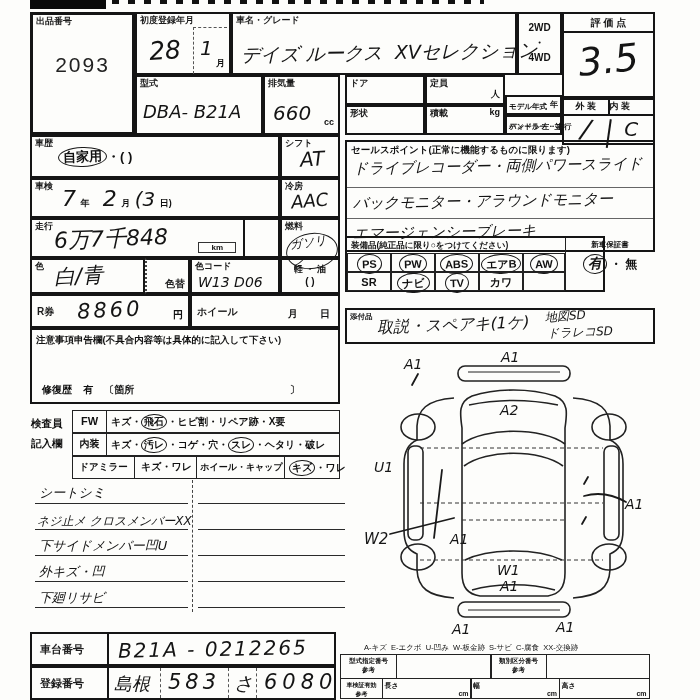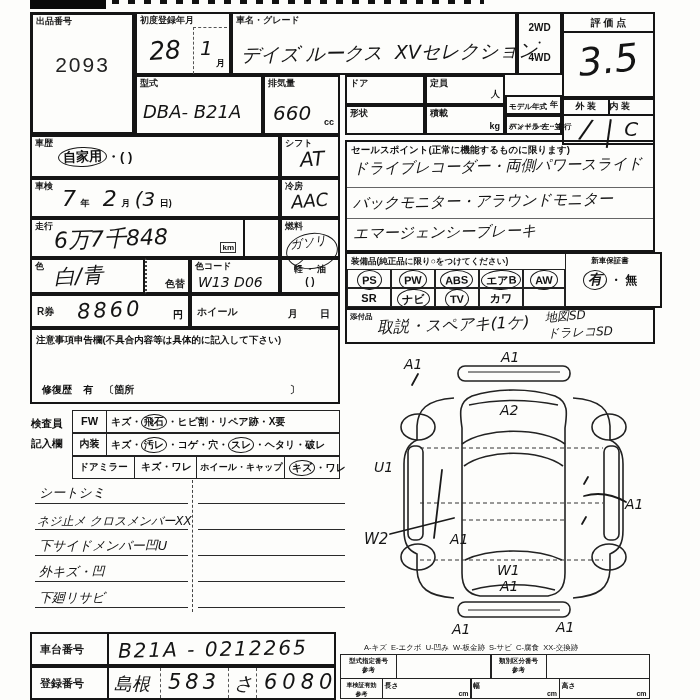--- a/index.html
+++ b/index.html
@@ -84,21 +84,21 @@
   </div>
   <div class="cell" style="left:425px;top:75px;width:80px;height:30px;">
     <span class="lbl lbl-abs">定員</span>
     <span class="unit" style="position:absolute;right:3px;bottom:2px;">人</span>
   </div>
   <div class="cell" style="left:345px;top:105px;width:80px;height:30px;">
     <span class="lbl lbl-abs">形状</span>
   </div>
   <div class="cell" style="left:425px;top:105px;width:80px;height:30px;">
     <span class="lbl lbl-abs">積載</span>
-    <span class="unit" style="position:absolute;right:3px;bottom:2px;padding-left:20px;">kg</span>
+    <span class="unit" style="position:absolute;right:3px;bottom:16px;padding-left:20px;">kg</span>
   </div>
   <div class="cell" style="left:505px;top:75px;width:57px;height:20px;margin-top:40px;">
     <span style="font-size:7.5px;font-weight:bold;position:absolute;left:2px;top:5px;white-space:nowrap;">ディーラー・並 行</span>
   </div>
   <div class="cell" style="left:505px;top:95px;width:57px;height:20px;">
     <span style="font-size:7.5px;font-weight:bold;position:absolute;left:2px;top:5px;">モデル年式</span>
     <span class="unit" style="position:absolute;right:2px;bottom:3px;font-size:8px;">年</span>
   </div>
   <div class="cell" style="left:505px;top:115px;width:57px;height:20px;">
     <span style="font-size:7.5px;font-weight:bold;position:absolute;left:2px;top:5px;white-space:nowrap;">ハンドル 左・右</span>
@@ -127,21 +127,21 @@
     </span>
   </div>
   <div class="cell" style="left:280px;top:178px;width:60px;height:40px;">
     <span class="lbl lbl-abs">冷房</span>
     <span class="hw" style="position:absolute;left:9px;top:10px;font-size:18px;transform:rotate(-5deg);">AAC</span>
   </div>
 
   <div class="cell" style="left:30px;top:218px;width:250px;height:40px;">
     <span class="lbl lbl-abs">走行</span>
     <span class="hw" style="position:absolute;left:22px;top:4px;font-size:22px;white-space:nowrap;transform:rotate(-2deg);">6万7千848</span>
-    <span class="unit" style="position:absolute;right:42px;bottom:3px;border:1px solid #333;padding:0 1px;font-size:8px;">km</span>
+    <span class="unit" style="position:absolute;right:42px;bottom:3px;border:1px solid #333;padding:0 12px;font-size:8px;">km</span>
     <span style="position:absolute;right:0;top:0;width:33px;height:100%;border-left:2px solid #151515;"></span>
   </div>
   <div class="cell" style="left:280px;top:218px;width:60px;height:40px;">
     <span class="lbl lbl-abs">燃料</span>
     <span class="hw circ" style="position:absolute;left:4px;top:13px;font-size:12px;transform:rotate(-8deg);">ガソリン</span>
   </div>
 
   <div class="cell" style="left:30px;top:258px;width:115px;height:36px;">
     <span class="lbl lbl-abs">色</span>
     <span class="hw" style="position:absolute;left:22px;top:2px;font-size:21px;transform:rotate(-3deg);">白/青</span>
@@ -234,21 +234,21 @@
     <span class="hw" style="position:absolute;left:232px;top:2px;font-size:21px;letter-spacing:5px;">6080</span>
   </div>
 
   <div class="cell" style="left:345px;top:140px;width:310px;height:112px;">
     <div style="font-size:9.5px;font-weight:bold;padding:2px 0 0 4px;">セールスポイント(正常に機能するものに限ります)</div>
     <div style="height:30px;border-bottom:1px solid #666;"><span class="hw" style="font-size:15px;margin-left:6px;white-space:nowrap;display:inline-block;transform:rotate(-1deg);">ドライブレコーダー・両側パワースライド</span></div>
     <div style="height:30px;border-bottom:1px solid #666;"><span class="hw" style="font-size:15px;margin-left:6px;margin-top:4px;white-space:nowrap;display:inline-block;transform:rotate(-1deg);">バックモニター・アラウンドモニター</span></div>
     <div style="height:28px;"><span class="hw" style="font-size:15px;margin-left:6px;margin-top:4px;white-space:nowrap;display:inline-block;transform:rotate(-1deg);">エマージェンシーブレーキ</span></div>
   </div>
 
-  <div class="cell" style="left:345px;top:252px;width:317px;height:56px;">
+  <div class="cell" style="left:345px;top:236px;width:260px;height:56px;">
     <div style="position:absolute;left:0;top:0;width:218px;height:15px;font-size:8.5px;font-weight:bold;padding:2px 0 0 4px;box-sizing:border-box;">装備品(純正品に限り○をつけてください)</div>
     <div class="eqcell" style="left:0px;top:15px;width:44px;height:19px;"><span class="circ">PS</span></div>
     <div class="eqcell" style="left:44px;top:15px;width:44px;height:19px;"><span class="circ">PW</span></div>
     <div class="eqcell" style="left:88px;top:15px;width:44px;height:19px;"><span class="circ">ABS</span></div>
     <div class="eqcell" style="left:132px;top:15px;width:44px;height:19px;"><span class="circ">エアB</span></div>
     <div class="eqcell" style="left:176px;top:15px;width:42px;height:19px;"><span class="circ">AW</span></div>
     <div class="eqcell" style="left:0px;top:34px;width:44px;height:19px;"><span>SR</span></div>
     <div class="eqcell" style="left:44px;top:34px;width:44px;height:19px;"><span class="circ">ナビ</span></div>
     <div class="eqcell" style="left:88px;top:34px;width:44px;height:19px;"><span class="circ">TV</span></div>
     <div class="eqcell" style="left:132px;top:34px;width:44px;height:19px;"><span>カワ</span></div>

